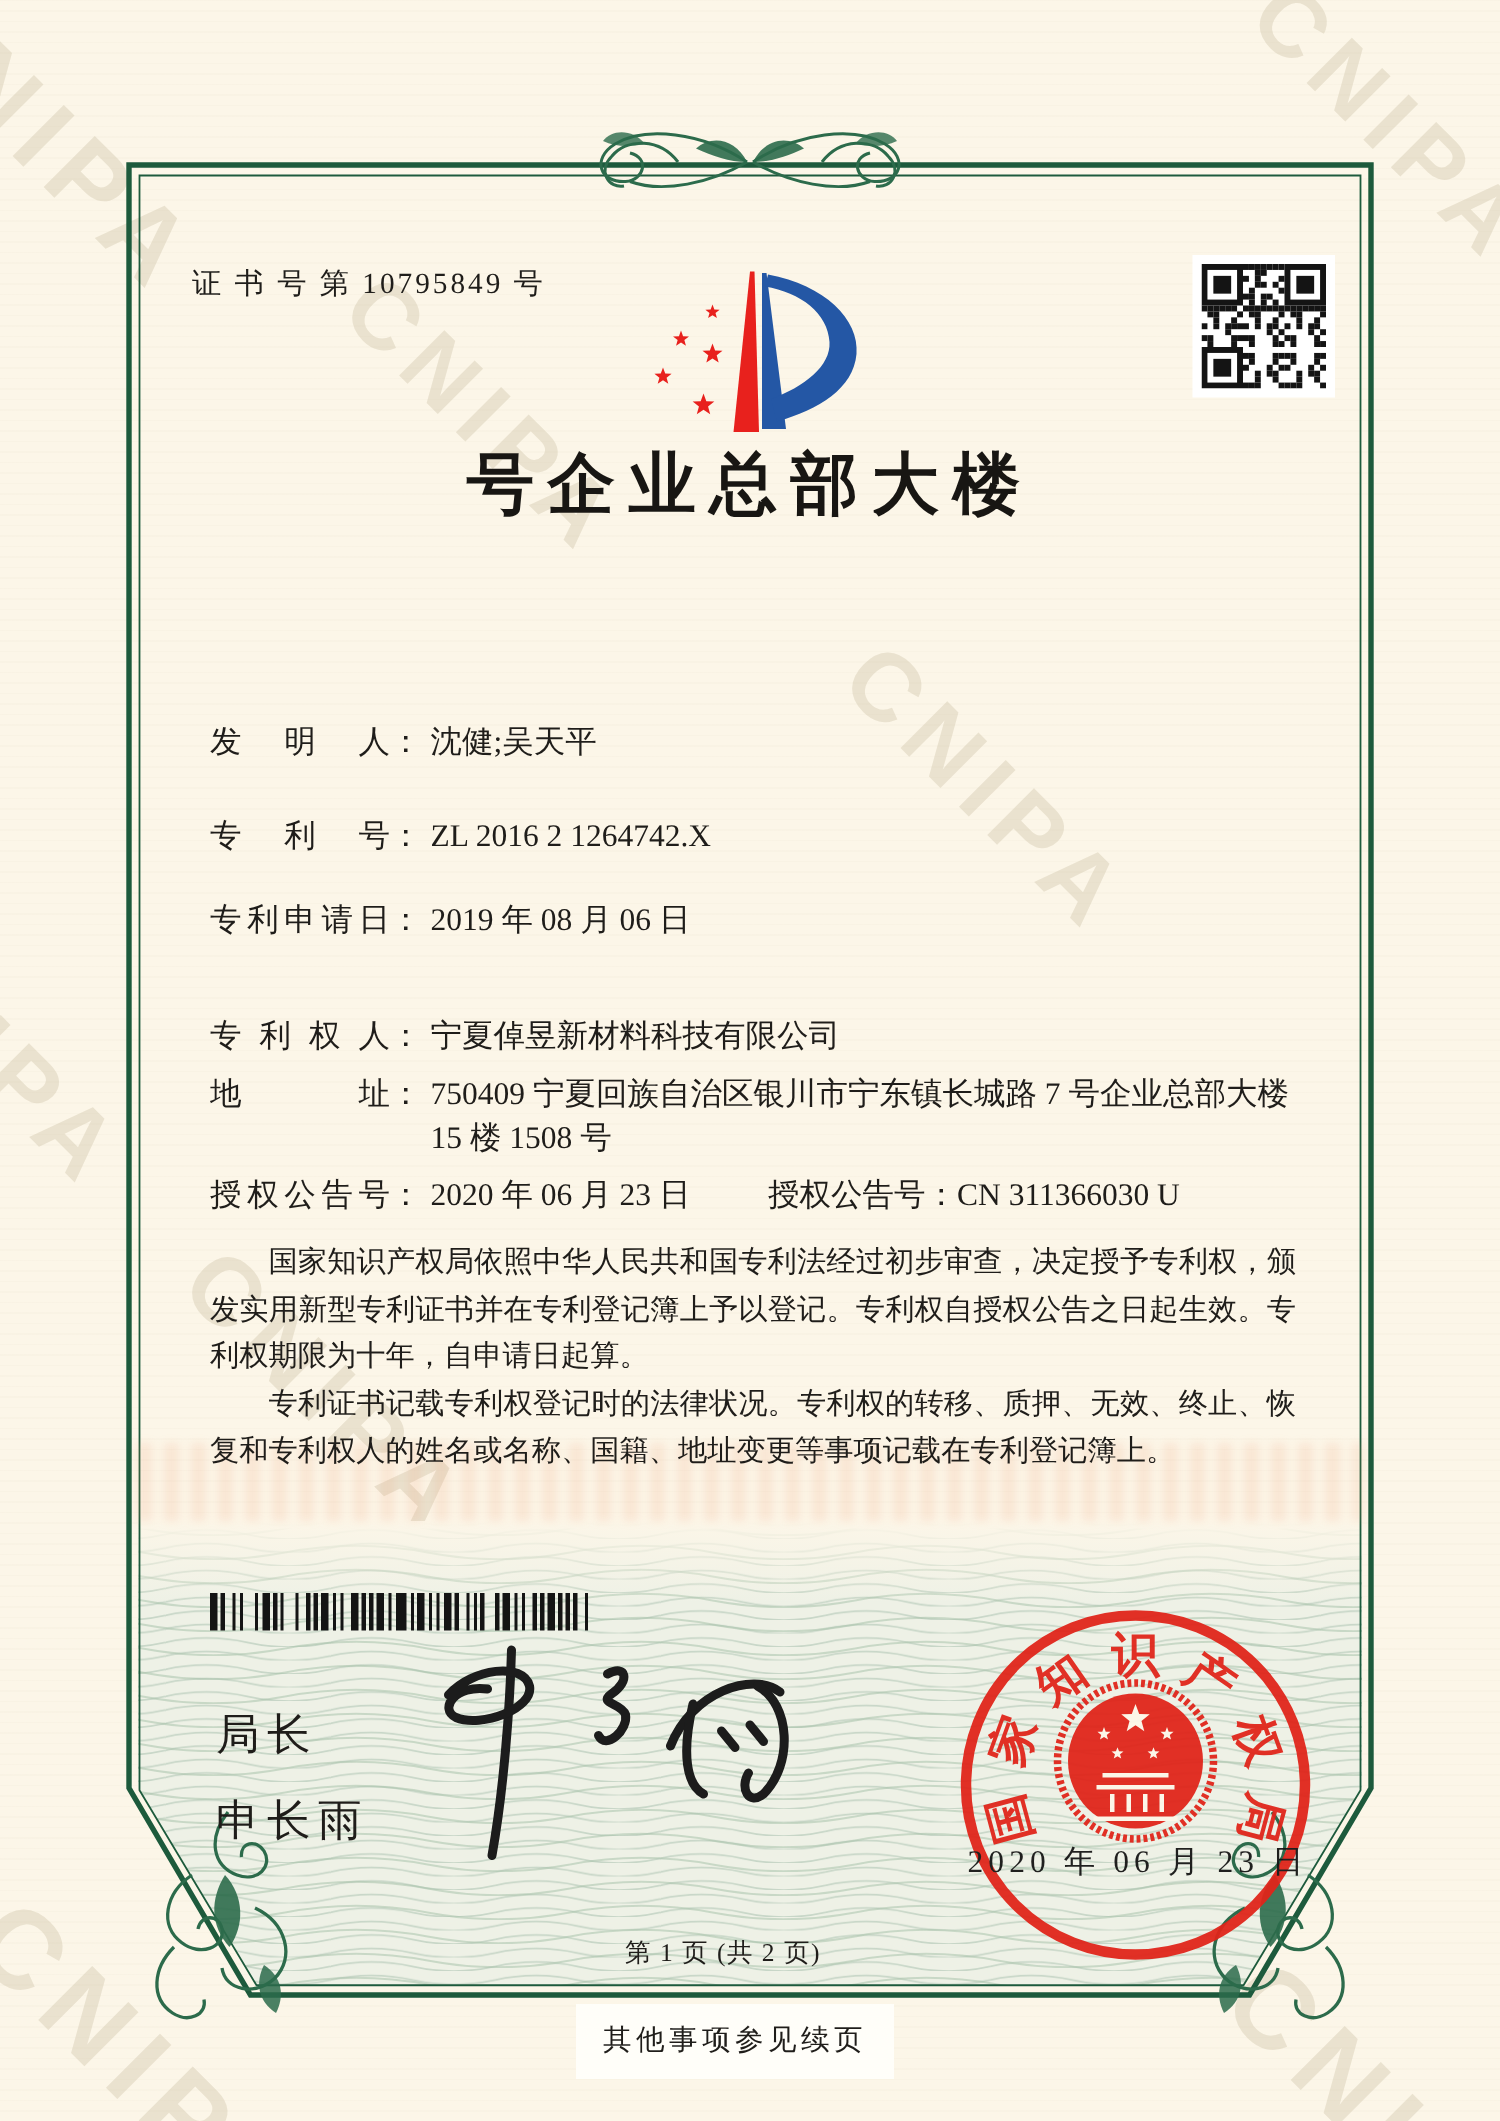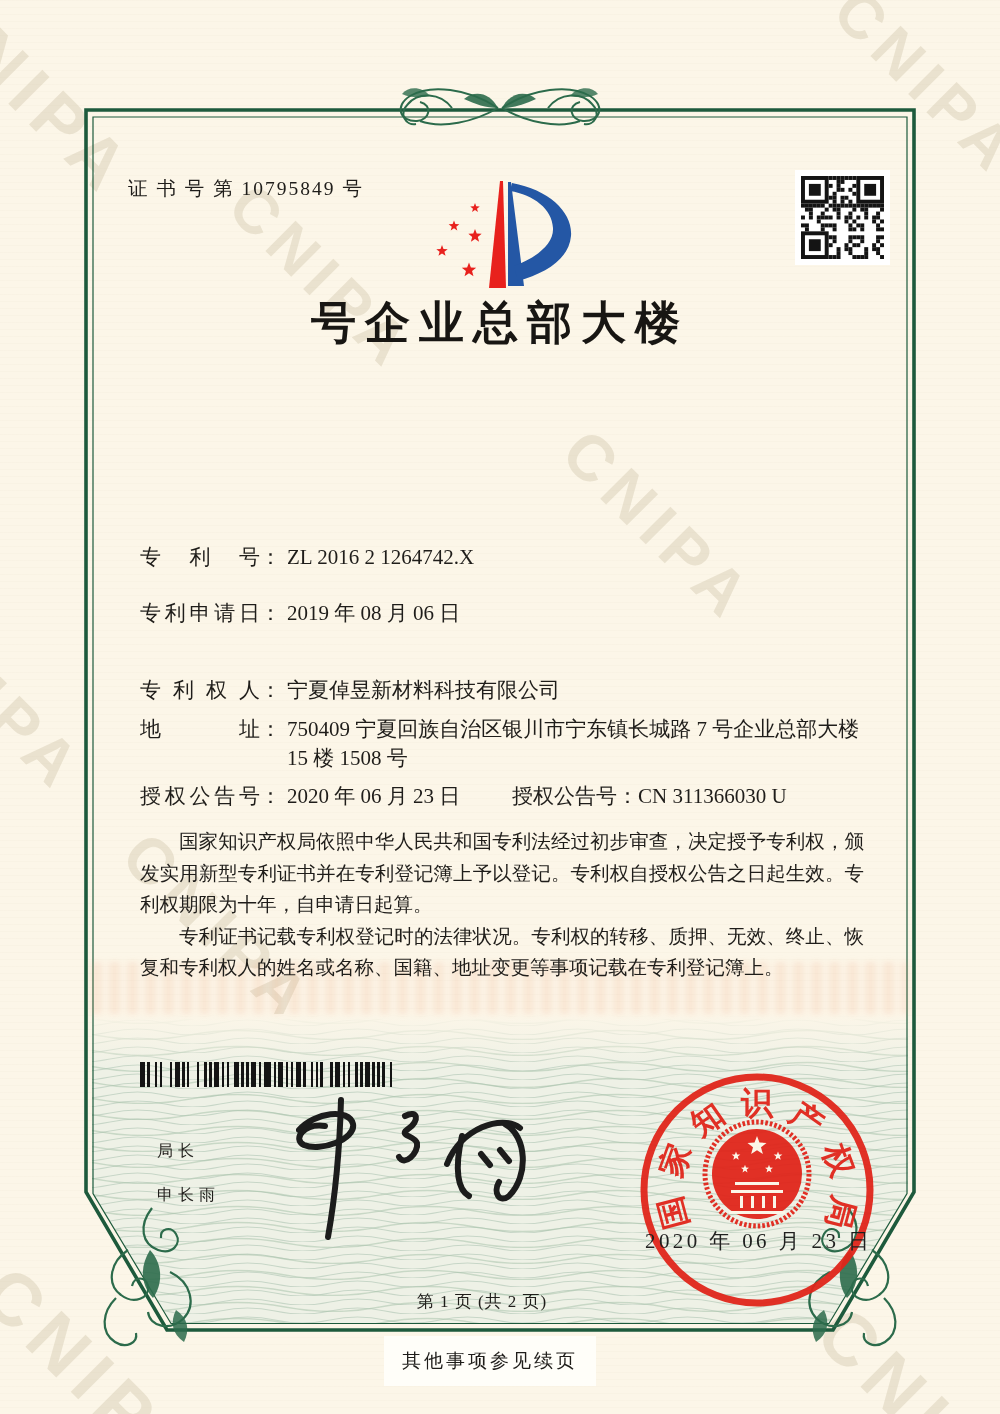--- a/index.html
+++ b/index.html
@@ -26,21 +26,21 @@
   .frow{position:absolute;left:140px;width:740px;font-size:21px;line-height:29px;}
   .flabel{display:inline-block;width:120px;text-align:justify;text-align-last:justify;vertical-align:top;}
   .fcolon{display:inline-block;vertical-align:top;}
   .fval{display:inline-block;vertical-align:top;margin-left:6px;max-width:586px;}
   .fpair2{position:absolute;left:372px;top:0;}
   .body-text{position:absolute;left:140px;top:826px;width:724px;font-size:19.5px;
              line-height:31.5px;text-align:justify;}
   .body-text p{margin:0;text-indent:2em;}
   .barcode{position:absolute;left:140px;top:1062px;width:258px;height:25px;display:flex;align-items:stretch;}
   .barcode i{display:block;height:100%;}
-  .signer{position:absolute;left:157px;top:1143px;font-size:16px;letter-spacing:5px;line-height:1;}
+  .signer{position:absolute;left:144px;top:1143px;font-size:29px;letter-spacing:5px;line-height:1;}
   .signer .nm{margin-top:28px;}
   .sig{position:absolute;left:255px;top:1082px;mix-blend-mode:multiply;}
   .seal{position:absolute;left:637px;top:1068px;mix-blend-mode:multiply;opacity:.95;}
   .pageno{position:absolute;left:0;width:964px;top:1290px;text-align:center;font-size:17px;letter-spacing:1px;}
   .note{position:absolute;left:384px;top:1336px;width:212px;height:50px;background:#fffef9;
         text-align:center;line-height:50px;font-size:19px;letter-spacing:3px;}
 </style>
 </head>
 <body>
 
@@ -270,20 +270,23 @@
           <rect x="13" y="20" width="1" height="1" fill="#141414"></rect>
           <rect x="14" y="20" width="1" height="1" fill="#141414"></rect>
           <rect x="15" y="20" width="1" height="1" fill="#141414"></rect>
           <rect x="16" y="20" width="1" height="1" fill="#141414"></rect>
           <rect x="20" y="20" width="1" height="1" fill="#141414"></rect>
         </svg>
     </div>
 
     <h1 class="title">号企业总部大楼</h1>
 
+    <div class="frow" style="top:480px">
+      <span class="flabel">发明人</span><span class="fcolon">：</span><span class="fval">沈健;吴天平</span>
+    </div>
     <div class="frow" style="top:543px">
       <span class="flabel">专利号</span><span class="fcolon">：</span><span class="fval">ZL 2016 2 1264742.X</span>
     </div>
     <div class="frow" style="top:599px">
       <span class="flabel">专利申请日</span><span class="fcolon">：</span><span class="fval">2019 年 08 月 06 日</span>
     </div>
     <div class="frow" style="top:676px">
       <span class="flabel">专利权人</span><span class="fcolon">：</span><span class="fval">宁夏倬昱新材料科技有限公司</span>
     </div>
     <div class="frow" style="top:715px">

